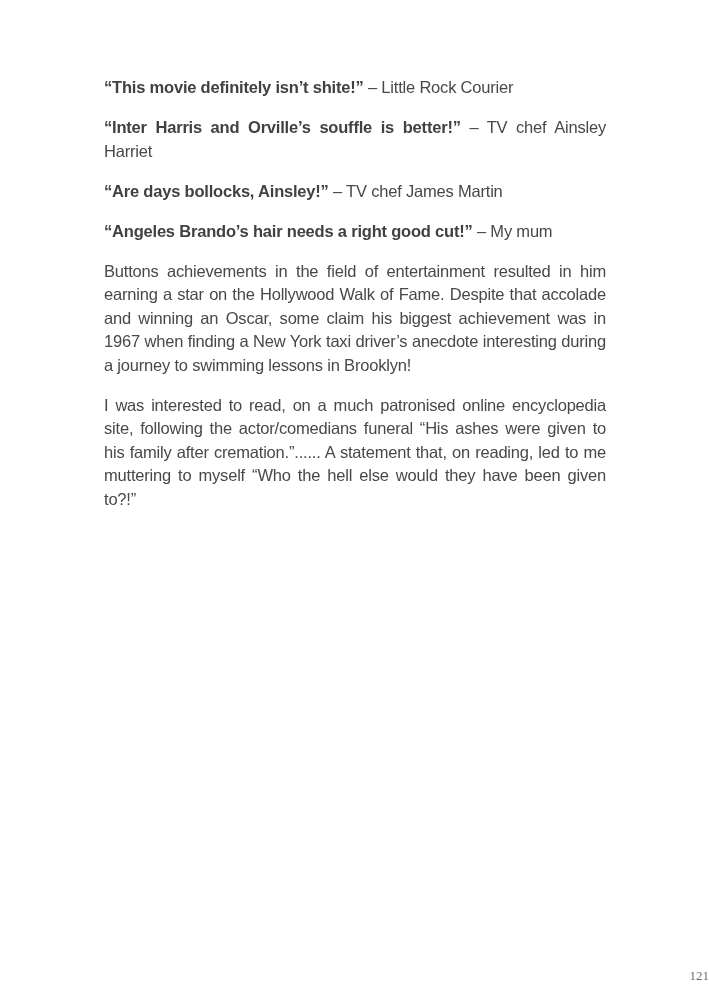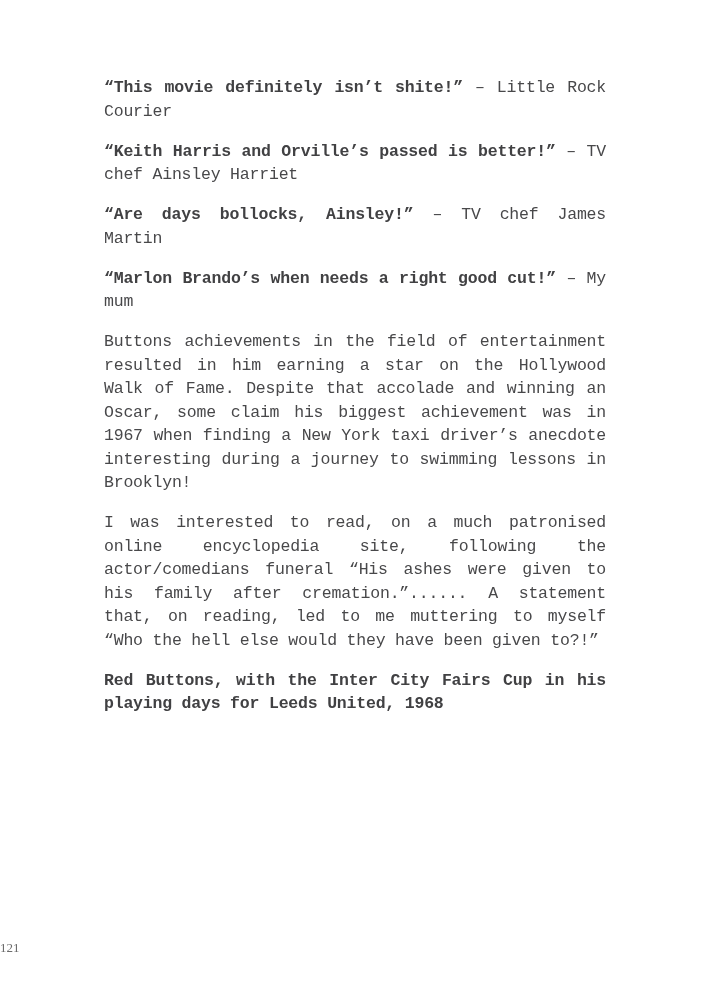--- a/index.html
+++ b/index.html
@@ -27,68 +27,66 @@
     top: 76px;
     width: 502px;
   }
   p.para {
     margin: 0 0 16.5px 0;
     font-size: 16.5px;
     line-height: 23.5px;
     letter-spacing: -0.2px;
     text-align: justify;
     color: var(--text);
-    font-family: Liberation Mono, monospace;
   }
   p.para strong {
     font-weight: 700;
     color: var(--bold-text);
   }
   p.caption {
     font-weight: 700;
     color: var(--bold-text);
     margin-bottom: 0;
   }
   .footer {
     position: absolute;
     left: 0;
-    top: 940px;
+    top: 968px;
     width: 709px;
-    text-align: left;
+    text-align: right;
     font-family: "Liberation Serif", "DejaVu Serif", serif;
     font-size: 13px;
     color: var(--pagenum);
   }
 </style>
 </head>
 <body>
 
 <div class="page">
 
   <div>
 
       <p class="para quote"><strong>“This movie definitely isn’t shite!”</strong><span> – Little Rock Courier</span></p>
 
 
 
-      <p class="para quote"><strong>“Keith Harris and Orville’s passed is better!”</strong><span> – TV chef Ainsley Harriet</span></p>
+      <p class="para quote"><strong>“Inter Harris and Orville’s souffle is better!”</strong><span> – TV chef Ainsley Harriet</span></p>
 
       <p class="para quote"><strong>“Are days bollocks, Ainsley!”</strong><span> – TV chef James Martin</span></p>
 
-      <p class="para quote"><strong>“Marlon Brando’s when needs a right good cut!”</strong><span> – My mum</span></p>
+      <p class="para quote"><strong>“Angeles Brando’s hair needs a right good cut!”</strong><span> – My mum</span></p>
     </div>
 
   <div>
 
       <p class="para">Buttons achievements in the field of entertainment resulted in him earning a star on the Hollywood Walk of Fame. Despite that accolade and winning an Oscar, some claim his biggest achievement was in 1967 when finding a New York taxi driver’s anecdote interesting during a journey to swimming lessons in Brooklyn!</p>
 
 
       <p class="para">I was interested to read, on a much patronised online encyclopedia site, following the actor/comedians funeral “His ashes were given to his family after cremation.”...... A statement that, on reading, led to me muttering to myself “Who the hell else would they have been given to?!”</p>
 
     </div>
 
-  <p class="para caption">Red Buttons, with the Inter City Fairs Cup in his playing days for Leeds United, 1968</p>
 
 </div>
 
 <div class="footer">
   <span>121</span>
 </div>
 
 </body></html>

